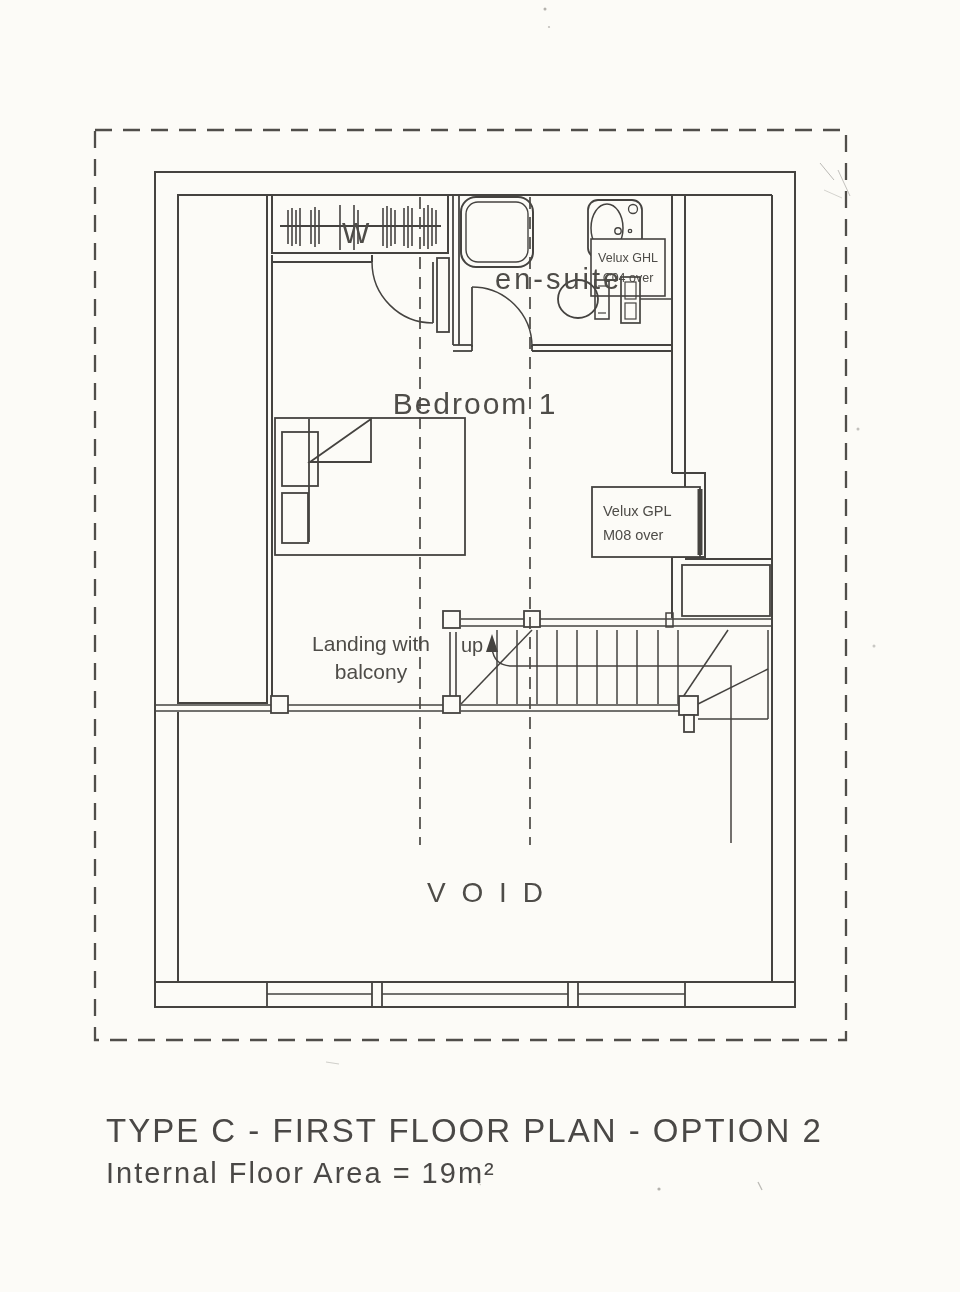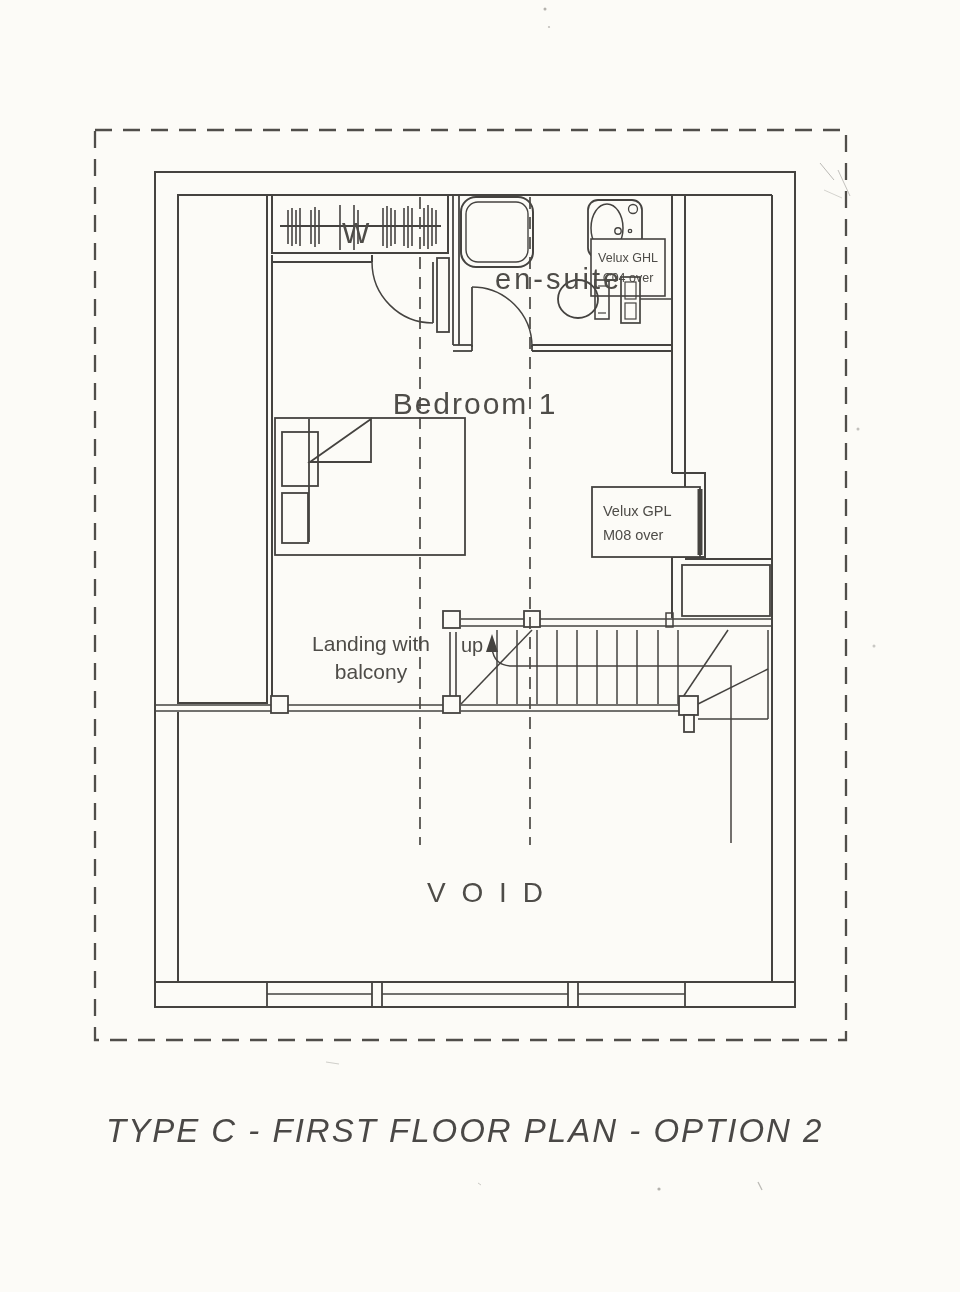--- a/index.html
+++ b/index.html
@@ -8,21 +8,20 @@
     width:960px;height:1292px;
     background:#fcfbf7;
     font-family:"Liberation Sans",sans-serif;
     overflow:hidden;
     margin:0 auto;
   }
   svg.plan{position:absolute;left:0;top:0;}
   .titleblock{
     position:absolute;left:106px;top:1112px;width:820px;
     color:#474543;
-    font-style:italic;
   }
   .title-main{
     font-size:33px;letter-spacing:2px;white-space:nowrap;
     color:#4a4846;
   }
   .title-sub{
     font-size:29px;letter-spacing:2px;margin-top:7px;white-space:nowrap;
     color:#4a4846;
   }
   text{fill:#4e4c48;}
@@ -260,15 +259,16 @@
     <circle cx="874" cy="646" r="1.5" fill="#6b6963" stroke="none" opacity="0.35"></circle>
     <circle cx="659" cy="1189" r="1.6" fill="#6b6963" stroke="none" opacity="0.5"></circle>
     <line x1="758" y1="1182" x2="762" y2="1190" stroke-width="1.2" opacity="0.45"></line>
     <line x1="478" y1="1183" x2="481" y2="1185" stroke-width="1" opacity="0.35"></line>
     <line x1="326" y1="1062" x2="339" y2="1064" stroke-width="1.2" opacity="0.3"></line>
   </g>
 </svg>
 
 <div class="titleblock">
   <div class="title-main">TYPE C - FIRST FLOOR PLAN - OPTION 2</div>
+  <div class="title-sub">Internal Floor Area = 19m²</div>
 </div>
 
 </div>
 
 </body></html>

